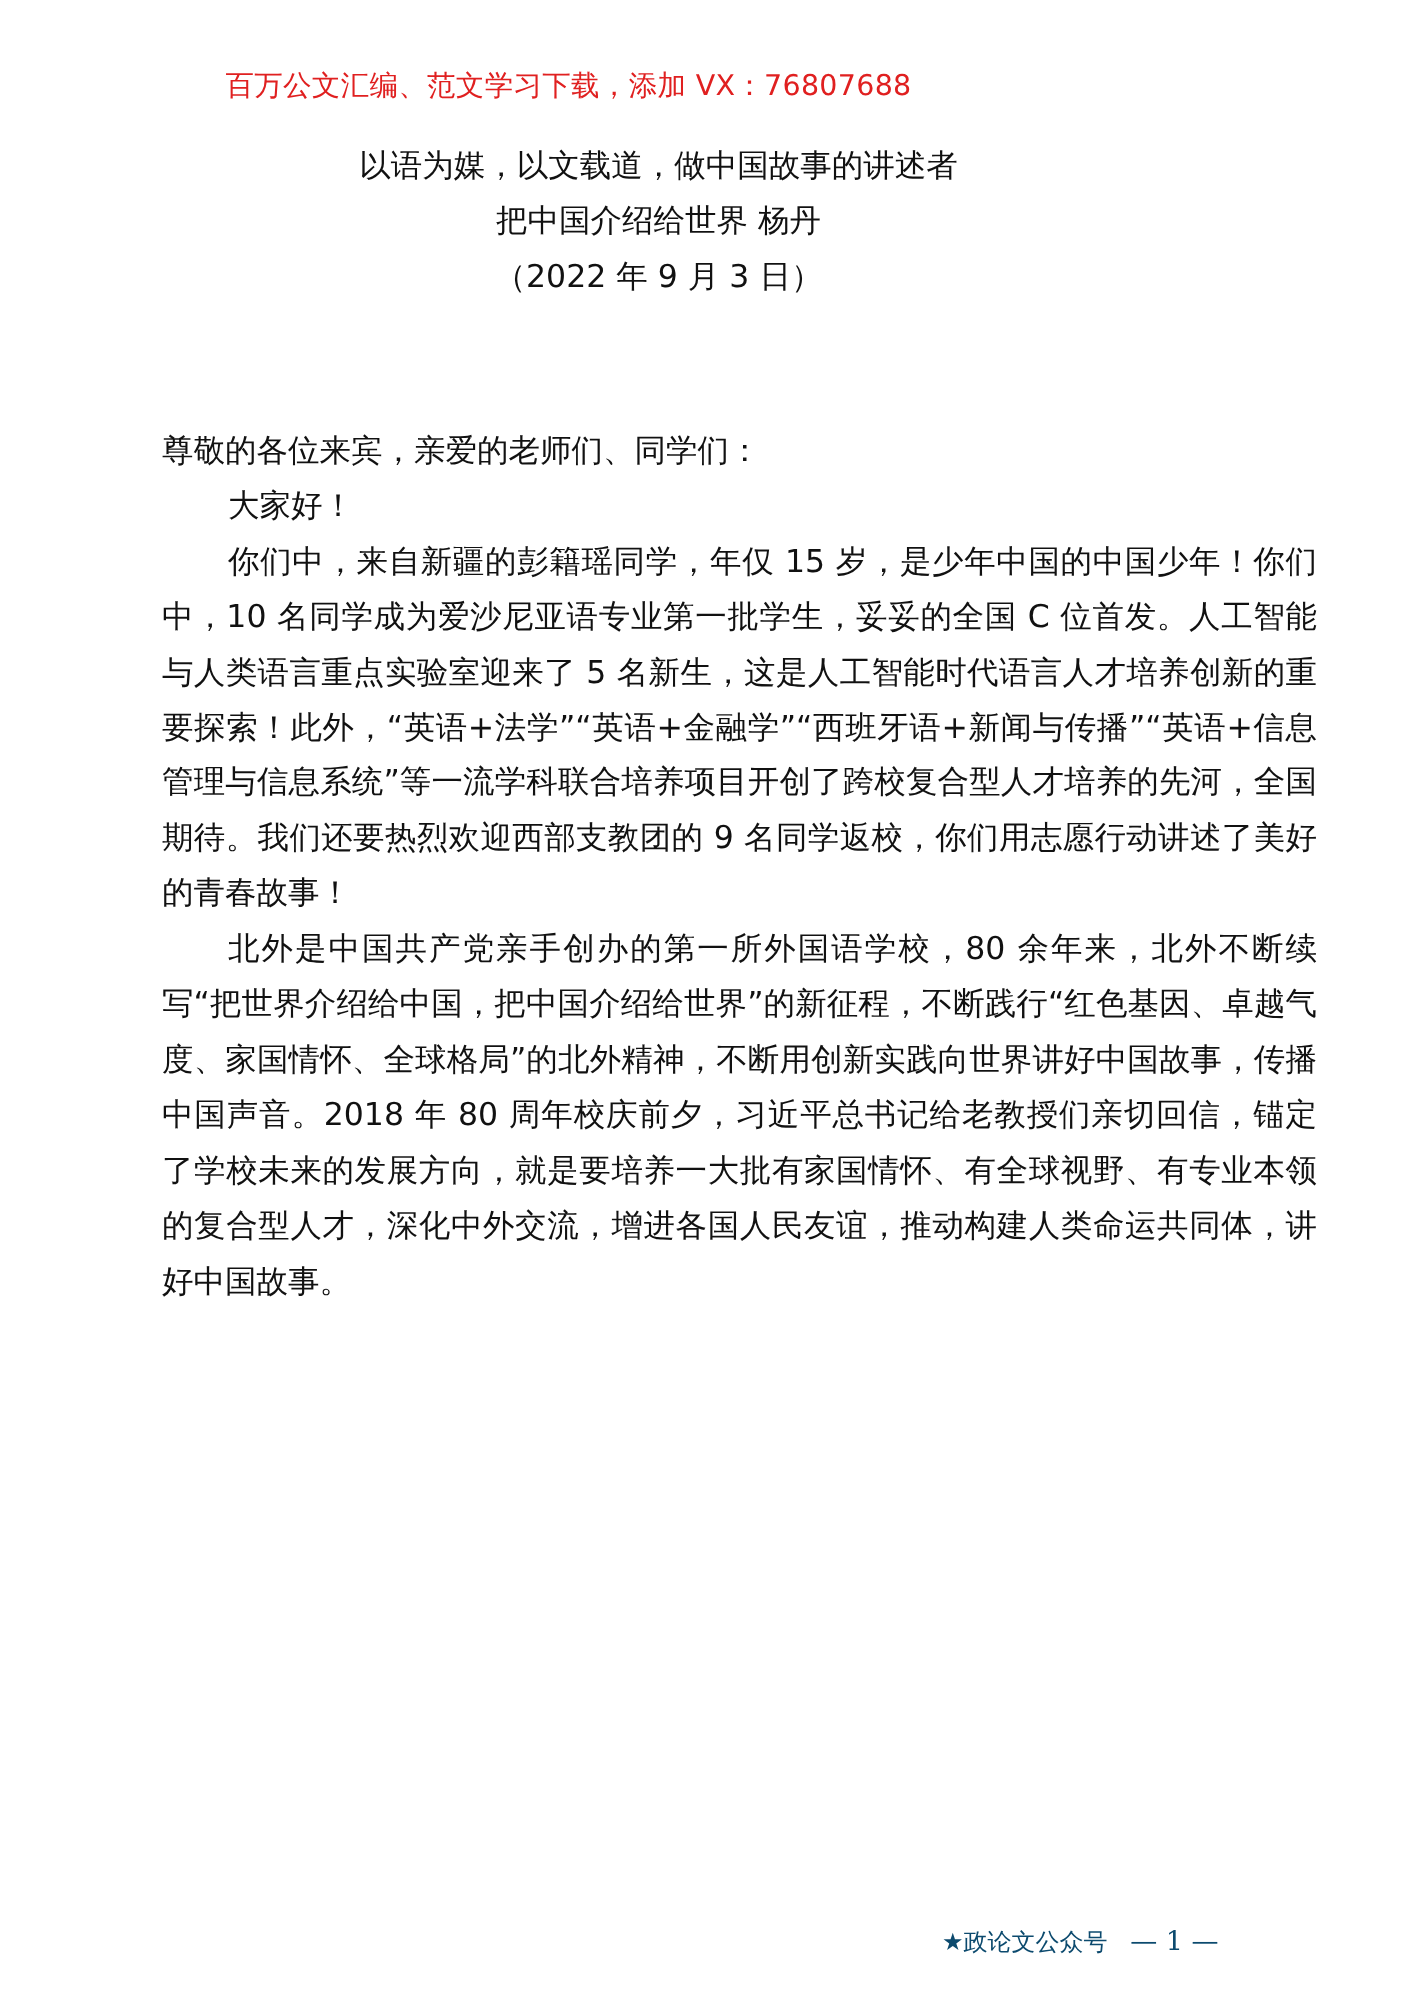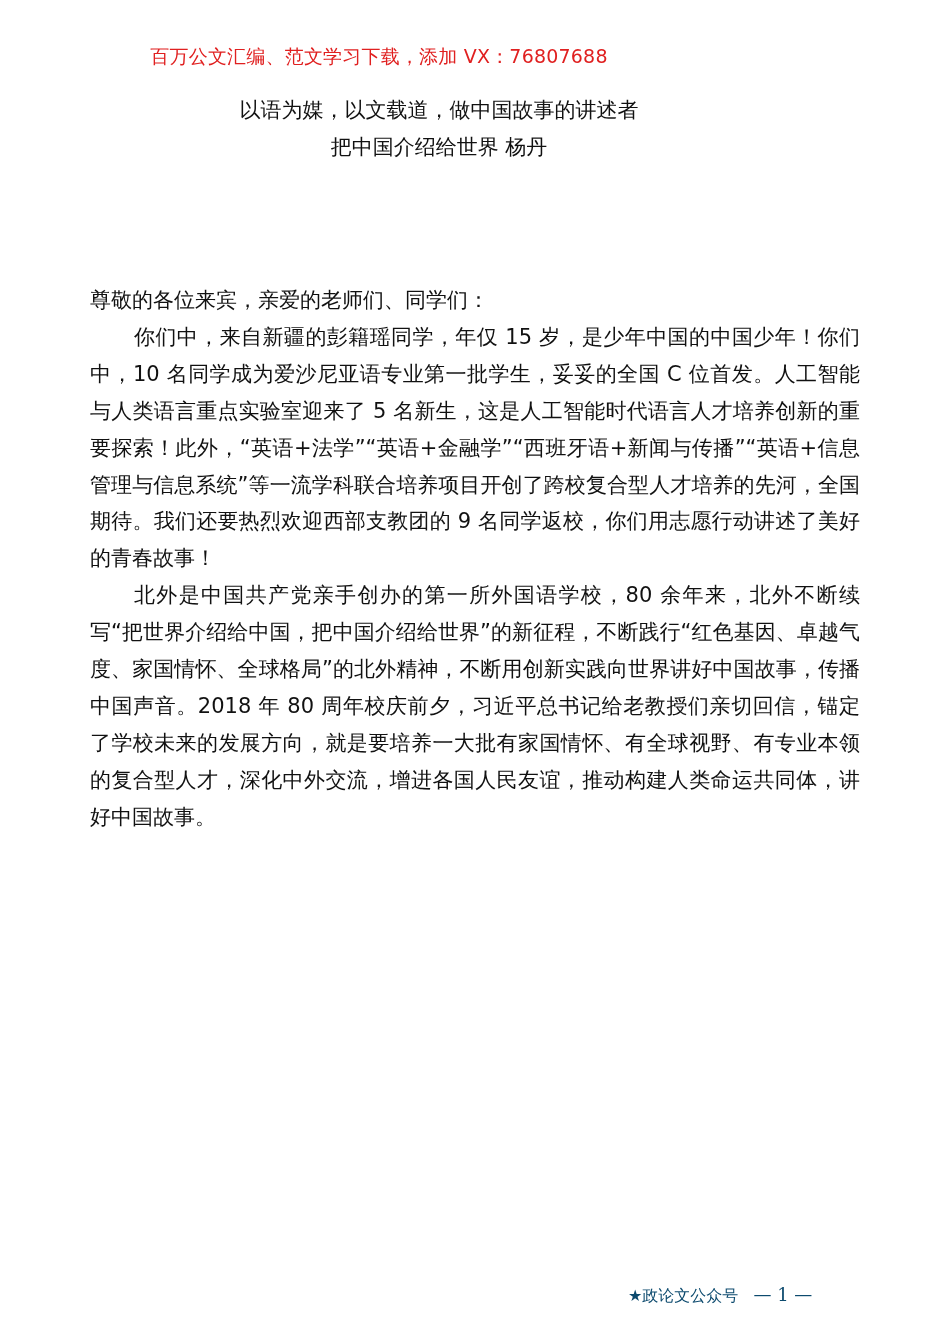--- a/index.html
+++ b/index.html
@@ -2,40 +2,42 @@
 <html><head>
 <meta charset="utf-8">
 <style>
   html, body { margin: 0; padding: 0; background: #ffffff; }
   body { width: 950px; height: 1344px; position: relative; overflow: hidden;
          font-family: "DejaVu Sans", "Liberation Sans", sans-serif; color: #111; }
   .banner { position: absolute; top: 44px; left: 0; width: 758px; text-align: center;
             font-size: 19px; color: #e02020; letter-spacing: 0.2px; }
   .titles { position: absolute; top: 92px; left: 0; width: 798px; text-align: center; margin-left: 40px; }
   .titles div { font-size: 21px; line-height: 37px; height: 37px; }
-  .body { position: absolute; top: 282px; left: 90px; width: 770px; }
+  .body { position: absolute; top: 282px; left: 108px; width: 770px; }
   .body p { margin: 0; font-size: 21px; line-height: 36.9px; text-align: justify;
             text-justify: inter-character; word-break: break-all; }
   .body p.indent { text-indent: 44px; }
   .footer { position: absolute; top: 1284px; left: 628px; font-size: 16px; color: #0c4a6e;
             white-space: nowrap; }
   .footer .pn { font-family: "DejaVu Serif", serif; font-size: 18px; margin-left: 10px; }
 </style>
 </head>
 <body>
 
 <div class="banner">百万公文汇编、范文学习下载，添加 VX：76807688</div>
 
 <div class="titles">
   <div>以语为媒，以文载道，做中国故事的讲述者</div>
   <div>把中国介绍给世界  杨丹</div>
+  <div>（2022 年 9 月 3 日）</div>
 </div>
 
 <div class="body">
   <p>尊敬的各位来宾，亲爱的老师们、同学们：</p>
+  <p class="indent">大家好！</p>
   <p class="indent">你们中，来自新疆的彭籍瑶同学，年仅 15 岁，是少年中国的中国少年！你们中，10 名同学成为爱沙尼亚语专业第一批学生，妥妥的全国 C 位首发。人工智能与人类语言重点实验室迎来了 5 名新生，这是人工智能时代语言人才培养创新的重要探索！此外，“英语+法学”“英语+金融学”“西班牙语+新闻与传播”“英语+信息管理与信息系统”等一流学科联合培养项目开创了跨校复合型人才培养的先河，全国期待。我们还要热烈欢迎西部支教团的 9 名同学返校，你们用志愿行动讲述了美好的青春故事！</p>
   <p class="indent">北外是中国共产党亲手创办的第一所外国语学校，80 余年来，北外不断续写“把世界介绍给中国，把中国介绍给世界”的新征程，不断践行“红色基因、卓越气度、家国情怀、全球格局”的北外精神，不断用创新实践向世界讲好中国故事，传播中国声音。2018 年 80 周年校庆前夕，习近平总书记给老教授们亲切回信，锚定了学校未来的发展方向，就是要培养一大批有家国情怀、有全球视野、有专业本领的复合型人才，深化中外交流，增进各国人民友谊，推动构建人类命运共同体，讲好中国故事。</p>
 </div>
 
 <div class="footer">
   <span>★政论文公众号</span>
   <span class="pn">— 1 —</span>
 </div>
 
 </body></html>

